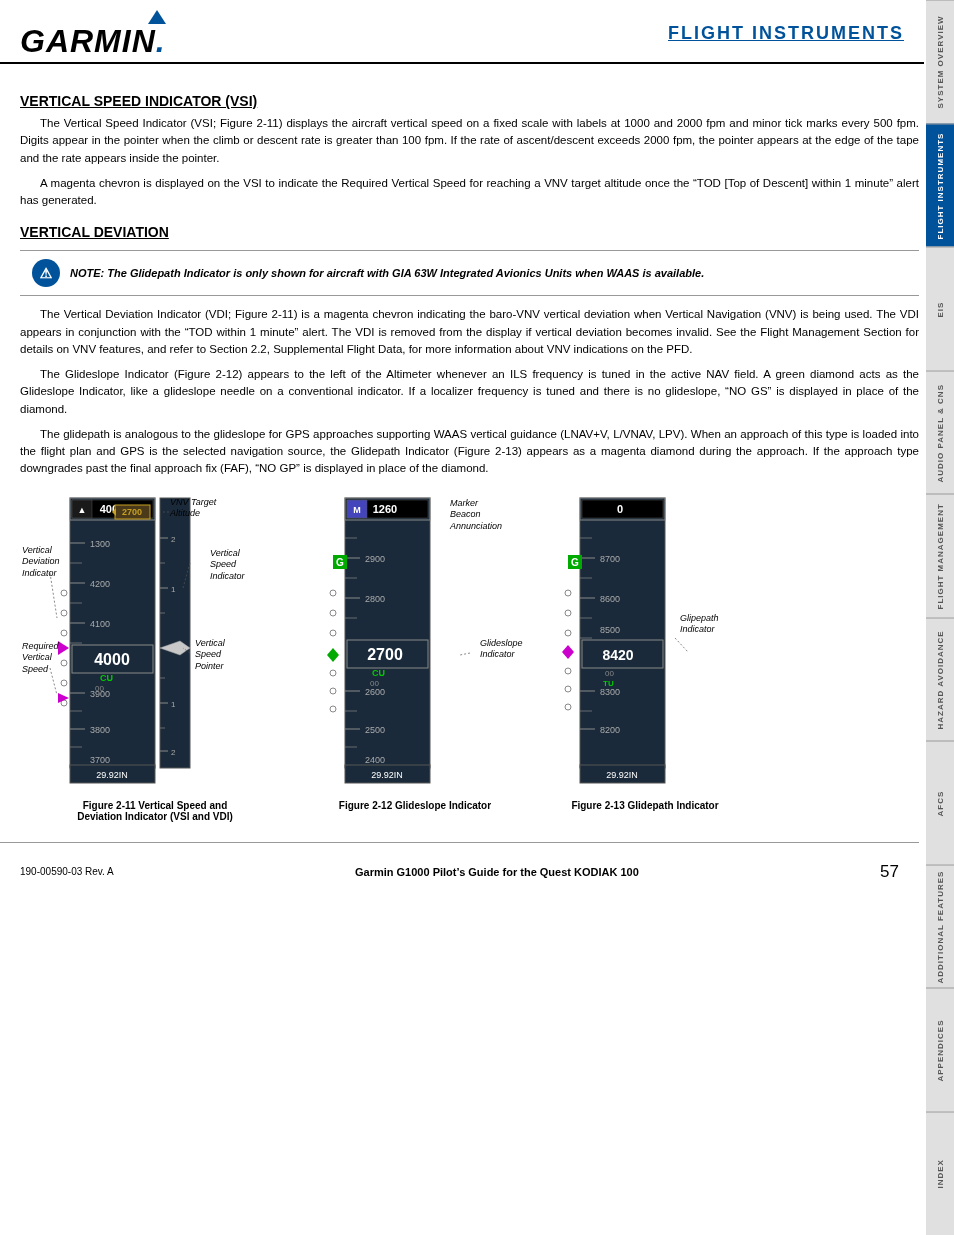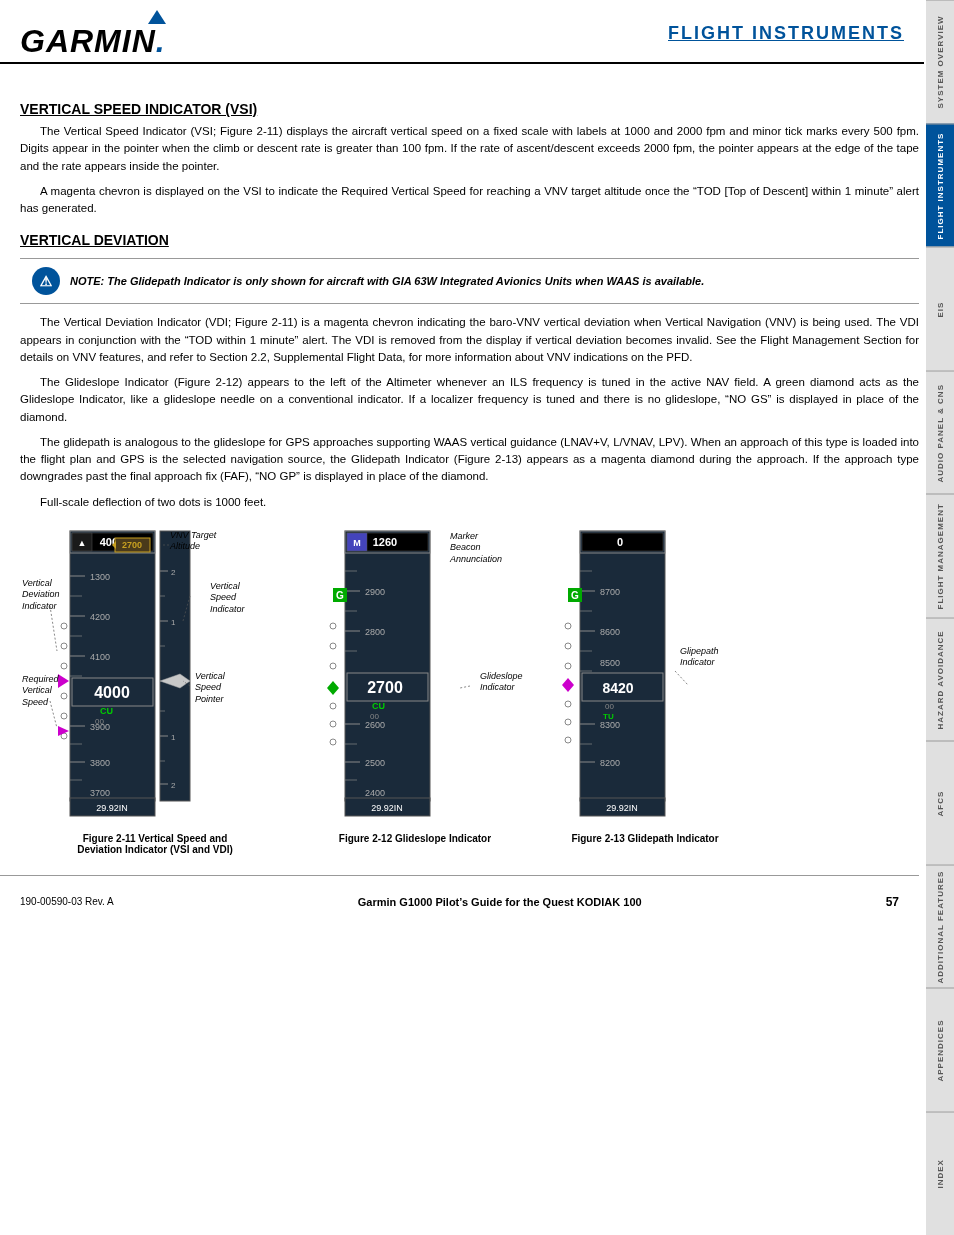--- a/index.html
+++ b/index.html
@@ -84,21 +84,21 @@
       background-color: #00539b;
       color: #fff;
     }
     .sidebar-tab.inactive {
       background-color: #e0e0e0;
       color: #555;
     }
 
     
     .main-content {
-      margin: 12px 35px 0 20px;
+      margin: 4px 35px 0 20px;
       padding: 10px 0;
     }
 
     
     .section-title {
       font-size: 14px;
       font-weight: bold;
       text-decoration: underline;
       margin-bottom: 6px;
       margin-top: 15px;
@@ -155,22 +155,22 @@
       margin-top: 10px;
     }
     .footer-left {
       font-size: 10px;
     }
     .footer-center {
       font-size: 11px;
       font-weight: bold;
     }
     .footer-right {
-      font-size: 12px;
-      font-weight: bold;
+      font-size: 17px;
+      font-weight: normal;
     }
 
     
     svg text {
       font-family: Arial, sans-serif;
     }
 
     .ann-label {
       position: absolute;
       font-size: 9px;
@@ -232,21 +232,20 @@
   <div class="section-title">VERTICAL DEVIATION</div>
 
   <div class="note-box">
     <div class="note-icon">⚠</div>
     <div class="note-text">NOTE:  The Glidepath Indicator is only shown for aircraft with GIA 63W Integrated Avionics Units when WAAS is available.</div>
   </div>
 
   <div class="body-text">The Vertical Deviation Indicator (VDI; Figure 2-11) is a magenta chevron indicating the baro-VNV vertical deviation when Vertical Navigation (VNV) is being used.  The VDI appears in conjunction with the “TOD within 1 minute” alert.  The VDI is removed from the display if vertical deviation becomes invalid.  See the Flight Management Section for details on VNV features, and refer to Section 2.2, Supplemental Flight Data, for more information about VNV indications on the PFD.</div>
   <div class="body-text">The Glideslope Indicator (Figure 2-12) appears to the left of the Altimeter whenever an ILS frequency is tuned in the active NAV field.  A green diamond acts as the Glideslope Indicator, like a glideslope needle on a conventional indicator.  If a localizer frequency is tuned and there is no glideslope, “NO GS” is displayed in place of the diamond.</div>
   <div class="body-text">The glidepath is analogous to the glideslope for GPS approaches supporting WAAS vertical guidance (LNAV+V, L/VNAV, LPV).  When an approach of this type is loaded into the flight plan and GPS is the selected navigation source, the Glidepath Indicator (Figure 2-13) appears as a magenta diamond during the approach.  If the approach type downgrades past the final approach fix (FAF), “NO GP” is displayed in place of the diamond.</div>
-  <div class="body-text" style="text-indent:20px;">Full-scale deflection of two dots is 1000 feet.</div>
 
   <div style="display:flex; gap:15px; margin-top:15px; align-items:flex-start; position:relative;">
 
     <div style="position:relative; flex-shrink:0;">
       
       <div style="position:absolute; left:0; top:0; width:100%; height:100%; pointer-events:none;">
         <span class="ann-label" style="left:2px; top:52px; font-size:9px; font-style:italic; line-height:1.3;">Vertical<br>Deviation<br>Indicator</span>
         <span class="ann-label" style="left:2px; top:148px; font-size:9px; font-style:italic; line-height:1.3;">Required<br>Vertical<br>Speed</span>
 
         <span class="ann-label" style="left:150px; top:4px; font-size:9px; font-style:italic; line-height:1.3;">VNV Target<br>Altitude</span>

